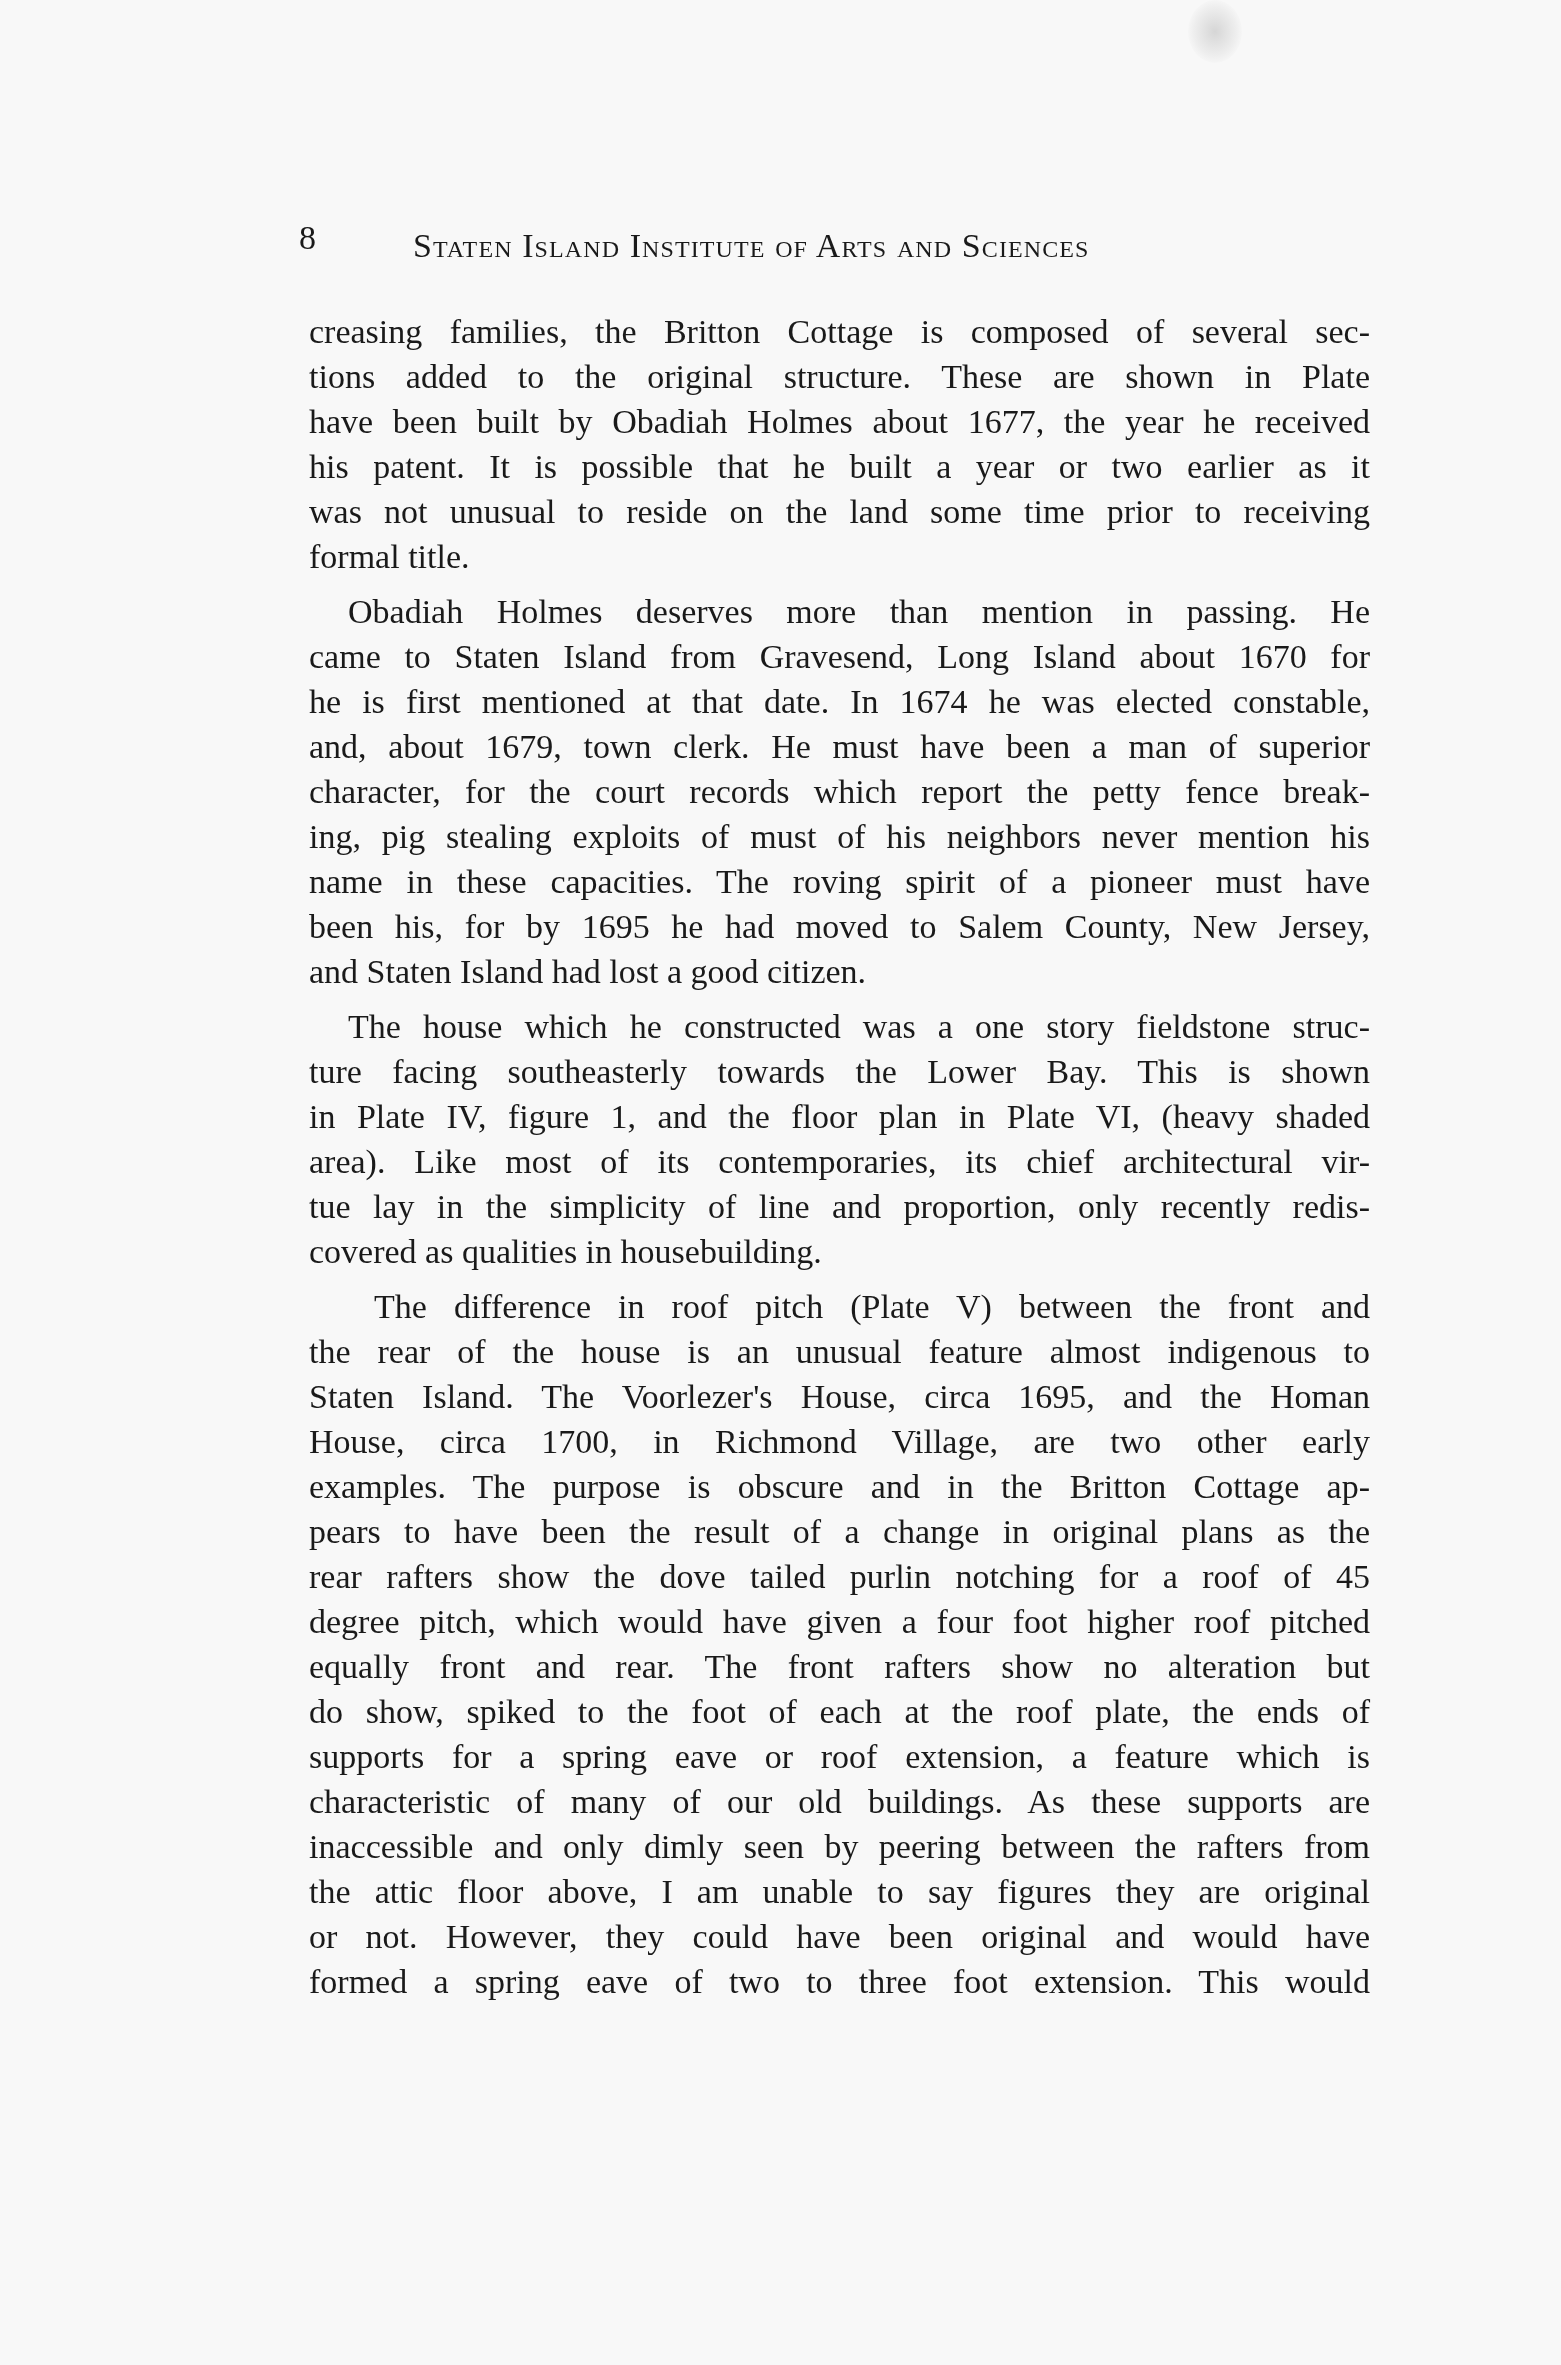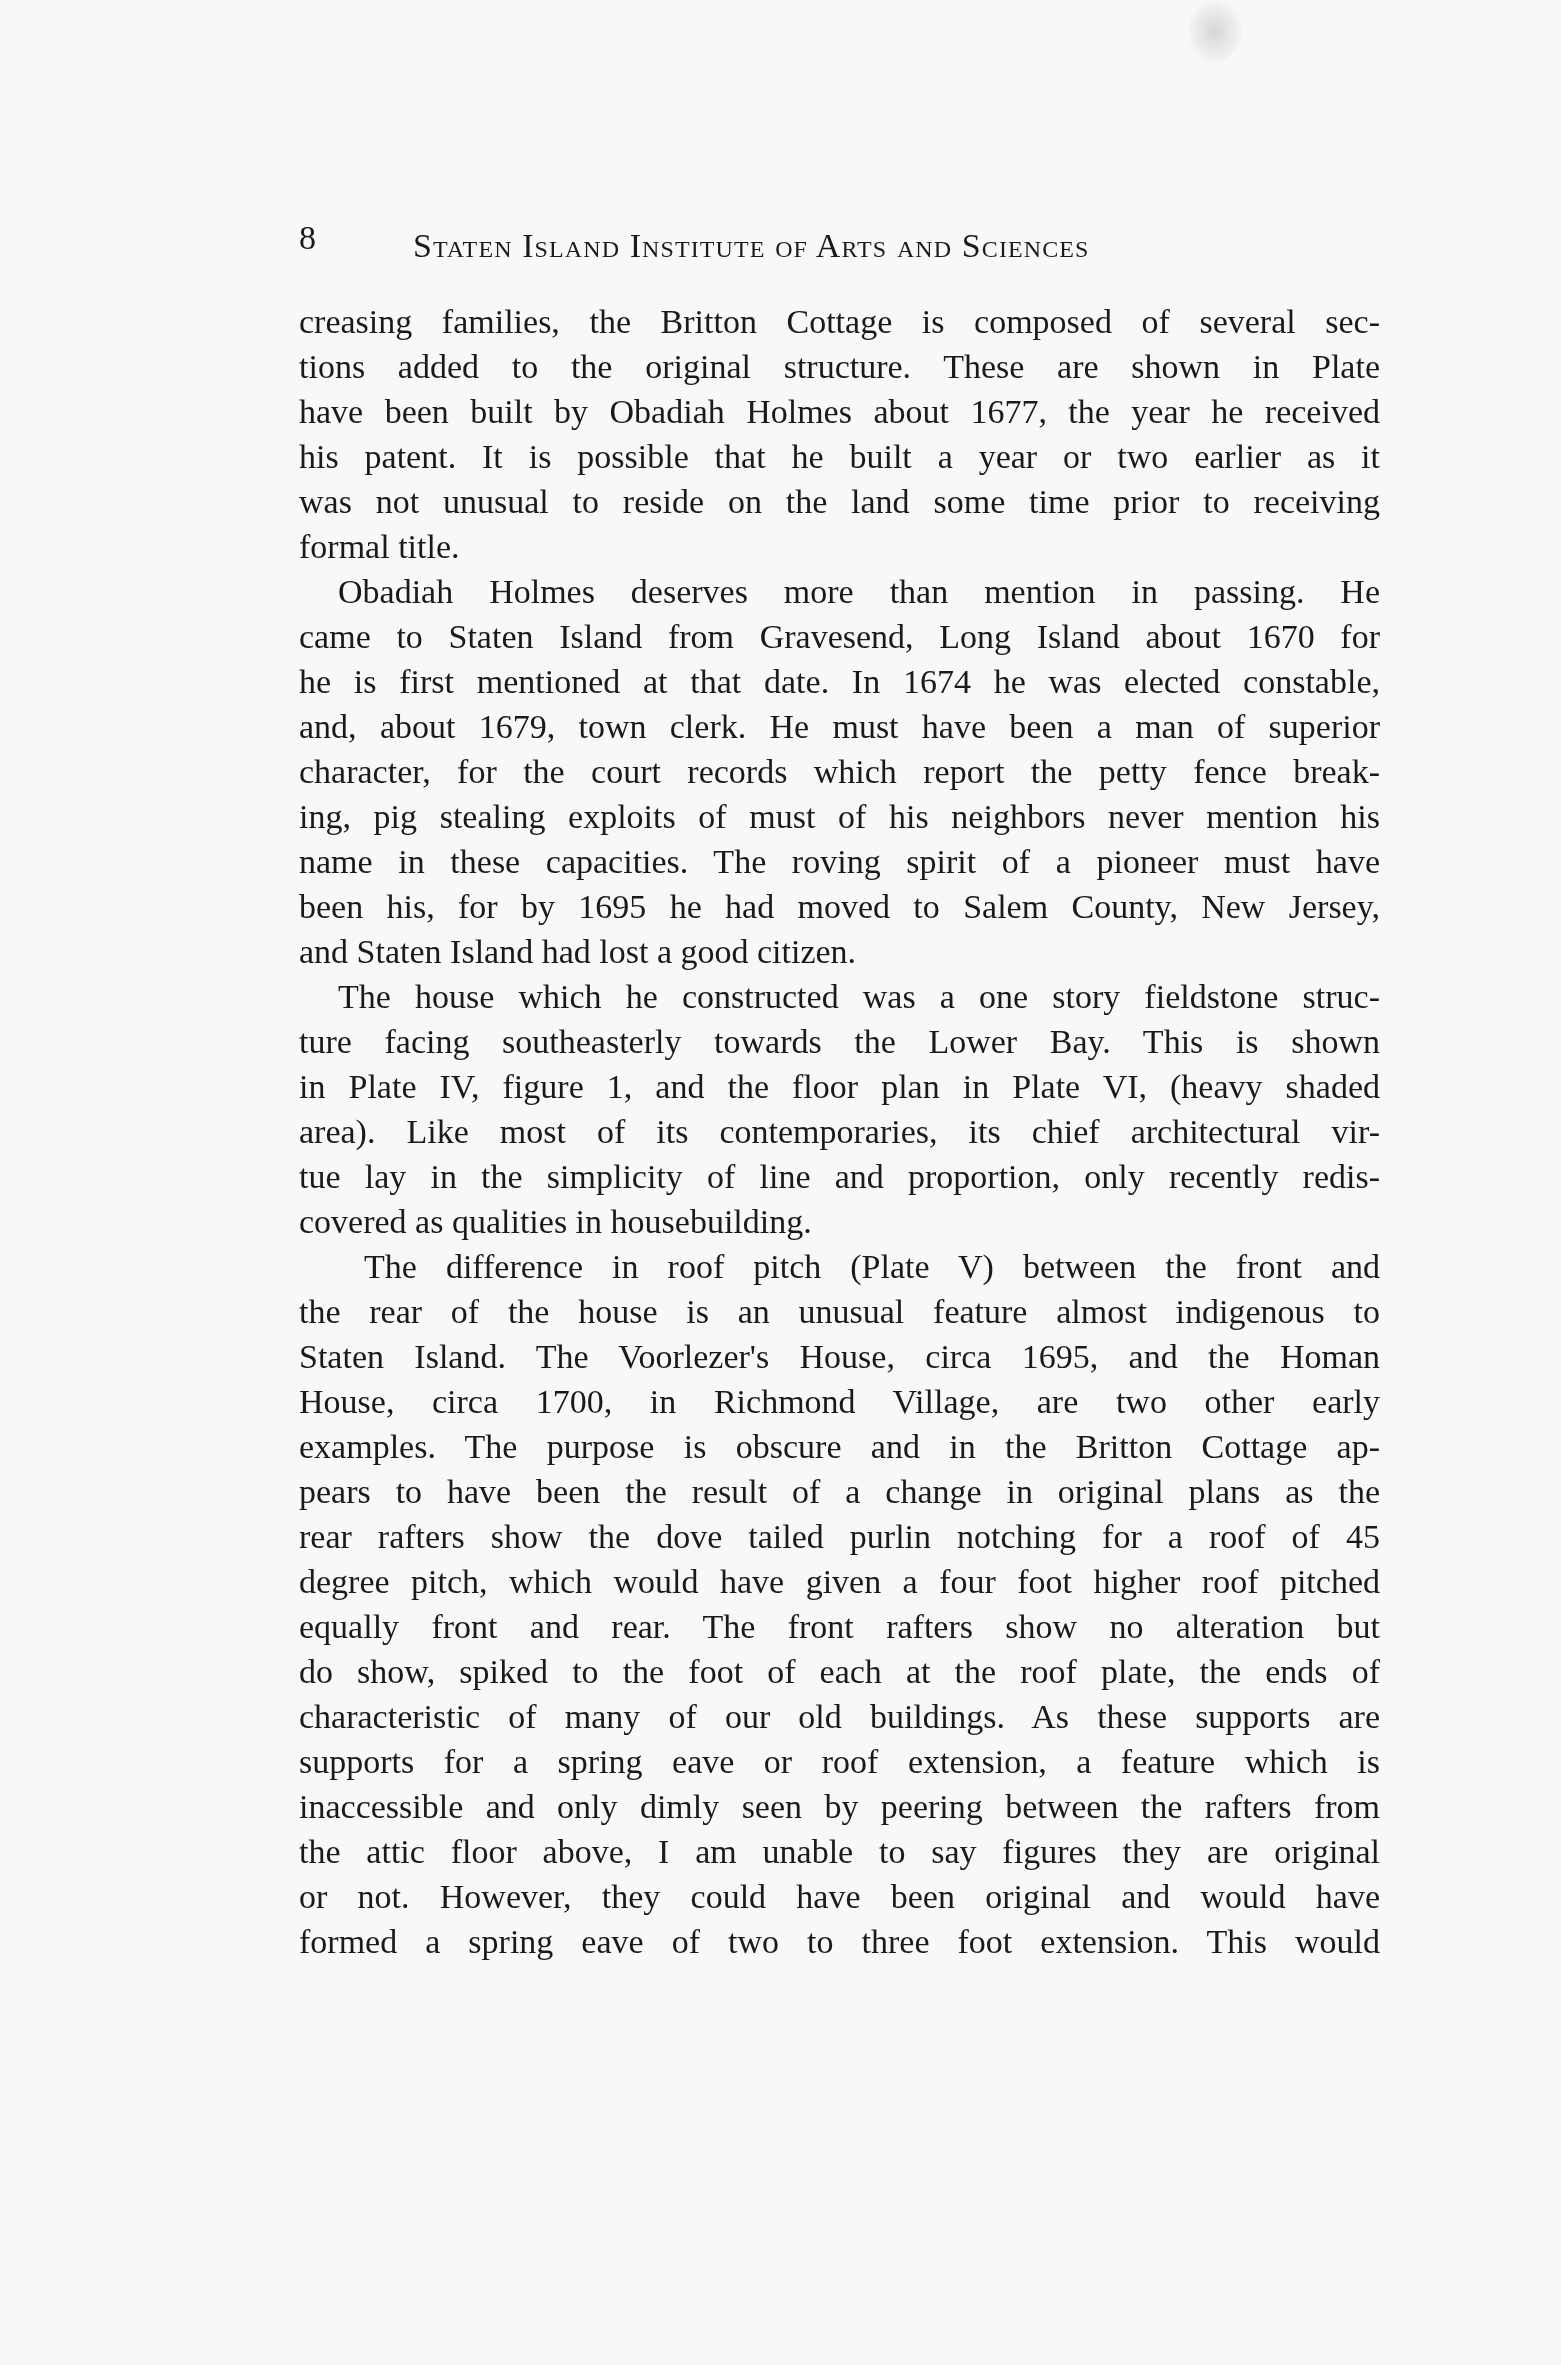--- a/index.html
+++ b/index.html
@@ -46,21 +46,21 @@
     font-variant: small-caps;
     letter-spacing: 1.1px;
   }
   .body-text {
     position: absolute;
     left: 299px;
     top: 299px;
     width: 1081px;
   }
   .para {
-    margin: 0;
+    margin: 10px;
     font-family: Liberation Serif, serif;
   }
   .line {
     display: block;
     height: 45px;
     line-height: 45px;
     font-size: 34px;
     white-space: nowrap;
     text-align: justify;
     text-align-last: justify;
@@ -113,21 +113,21 @@
     <span class="line indent-wide">The difference in roof pitch (Plate V) between the front and</span>
     <span class="line">the rear of the house is an unusual feature almost indigenous to</span>
     <span class="line">Staten Island.  The Voorlezer's House, circa 1695, and the Homan</span>
     <span class="line">House, circa 1700, in Richmond Village, are two other early</span>
     <span class="line">examples.  The purpose is obscure and in the Britton Cottage ap-</span>
     <span class="line">pears to have been the result of a change in original plans as the</span>
     <span class="line">rear rafters show the dove tailed purlin notching for a roof of 45</span>
     <span class="line">degree pitch, which would have given a four foot higher roof pitched</span>
     <span class="line">equally front and rear.  The front rafters show no alteration but</span>
     <span class="line">do show, spiked to the foot of each at the roof plate, the ends of</span>
+    <span class="line">supports for a spring eave or roof extension, a feature which is</span>
     <span class="line">characteristic of many of our old buildings.  As these supports are</span>
-    <span class="line">supports for a spring eave or roof extension, a feature which is</span>
     <span class="line">inaccessible and only dimly seen by peering between the rafters from</span>
     <span class="line">the attic floor above, I am unable to say figures they are original</span>
     <span class="line">or not.  However, they could have been original and would have</span>
     <span class="line">formed a spring eave of two to three foot extension.  This would</span>
   </div>
 </div>
 
 
 </body></html>

